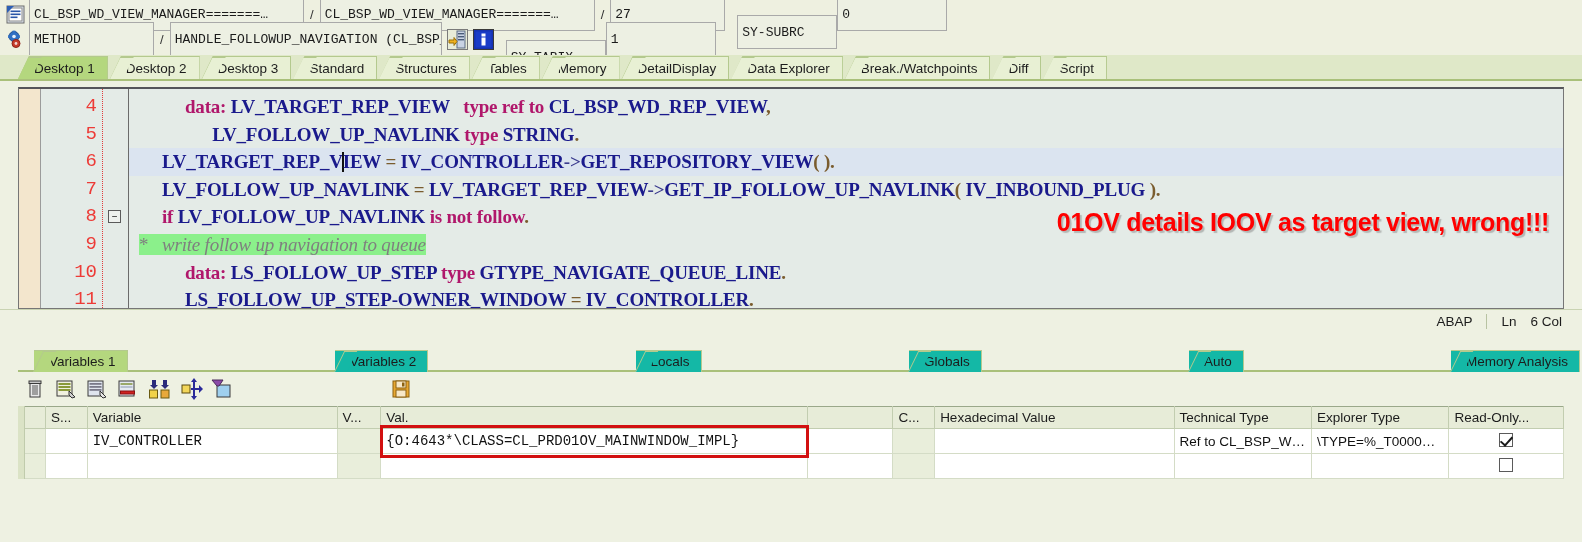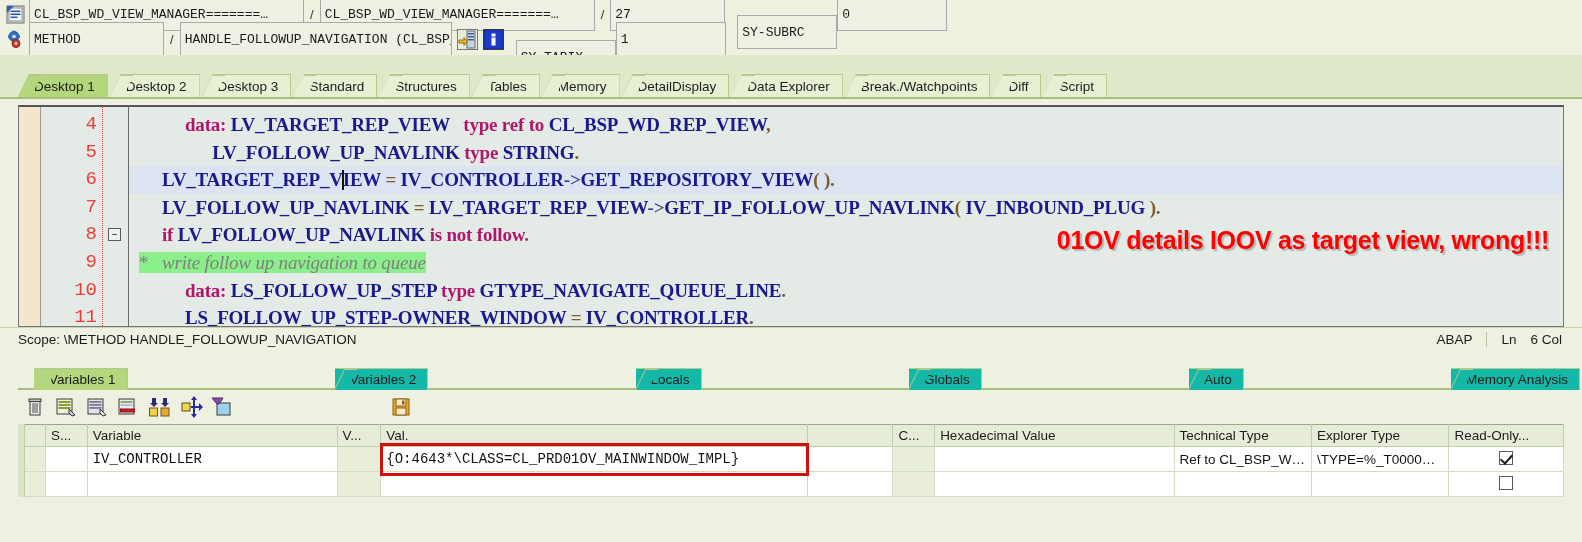--- a/index.html
+++ b/index.html
@@ -44,33 +44,33 @@
     display: flex;
     align-items: center;
   }
   .sep { font-family:"Liberation Sans",sans-serif; font-size: 13px; color:#333; padding: 0 6px; }
 
   .f-prog   { width: 275px; }
   .f-incl   { width: 275px; }
   .f-line   { width: 115px; }
   .f-sysn   { width: 100px; margin-left: 12px; margin-top: 36px; }
   .f-sysv   { width: 110px; }
-  .f-evtype { width: 135px; }
+  .f-evtype { width: 125px; }
   .f-evname { width: 272px; }
 
   .btn-icon {
     width: 21px; height: 21px;
     margin-left: 5px;
     flex: 0 0 auto;
   }
 
   
   .tabstrip {
     position: relative;
-    height: 44px;
+    height: 26px;
     background: #dfe8c8;
     padding-left: 18px;
     display: flex;
     align-items: flex-end;
     border-bottom: 2px solid #a9c07a;
   }
   .tab {
     position: relative;
     height: 23px;
     margin-right: 2px;
@@ -456,21 +456,20 @@
       <div class="cline" style="padding-left: 33px;"><span class="id">LV_FOLLOW_UP_NAVLINK</span> <span class="op">=</span> <span class="id">LV_TARGET_REP_VIEW</span><span class="arrow">-&gt;</span><span class="id">GET_IP_FOLLOW_UP_NAVLINK</span><span class="op">(</span> <span class="id">IV_INBOUND_PLUG</span> <span class="op">)</span><span class="op">.</span></div>
       <div class="cline" style="padding-left: 33px;"><span class="kw">if</span> <span class="id">LV_FOLLOW_UP_NAVLINK</span> <span class="kw">is not follow</span><span class="op">.</span></div>
       <div class="cline" style="padding-left: 10px;"><span class="cmt-hl"><span class="star">*</span>   <span class="cmt">write follow up navigation to queue</span></span></div>
       <div class="cline" style="padding-left: 56px;"><span class="kw">data:</span> <span class="id">LS_FOLLOW_UP_STEP</span> <span class="kw">type</span> <span class="id">GTYPE_NAVIGATE_QUEUE_LINE</span><span class="op">.</span></div>
       <div class="cline" style="padding-left: 56px;"><span class="id">LS_FOLLOW_UP_STEP-OWNER_WINDOW</span> <span class="op">=</span> <span class="id">IV_CONTROLLER</span><span class="op">.</span></div>
     </div>
   <div class="annot">01OV details IOOV as target view, wrong!!!</div>
 </div>
 
 <div class="scopebar">
-  <span>Scope: \METHOD HANDLE_FOLLOWUP_NAVIGATION</span>
   <span class="scope-right">
     <span class="scope-cell first">ABAP</span>
     <span class="scope-cell">Ln</span>
     <span style="padding-right:6px">6 Col</span>
   </span>
 </div>
 
 <div class="vtabstrip" id="vtabstrip">
     <div class="vtab active">Variables 1</div>
     <div class="vtab">Variables 2</div>

